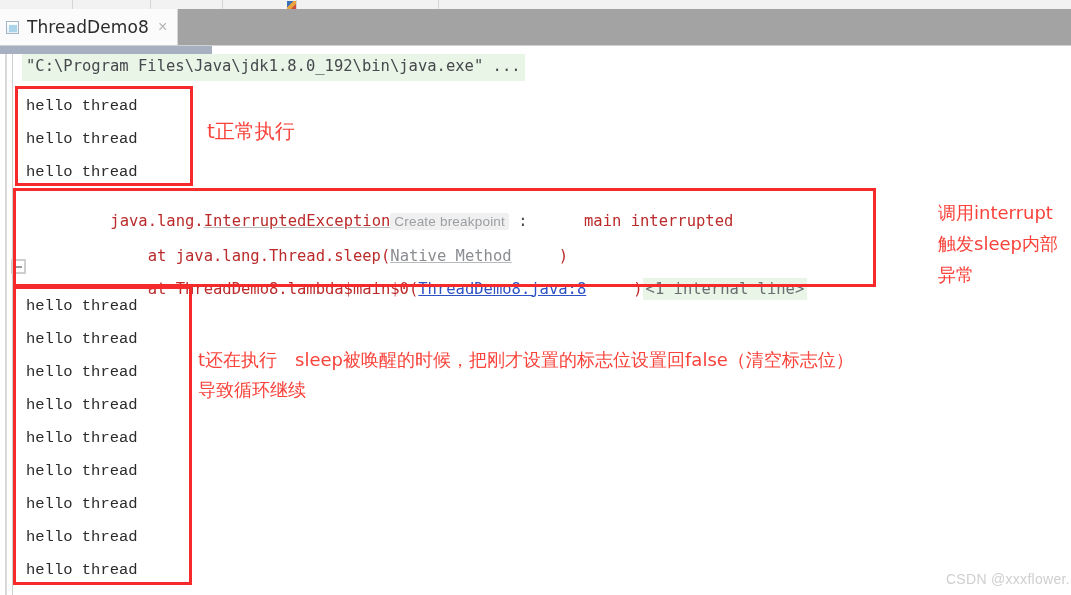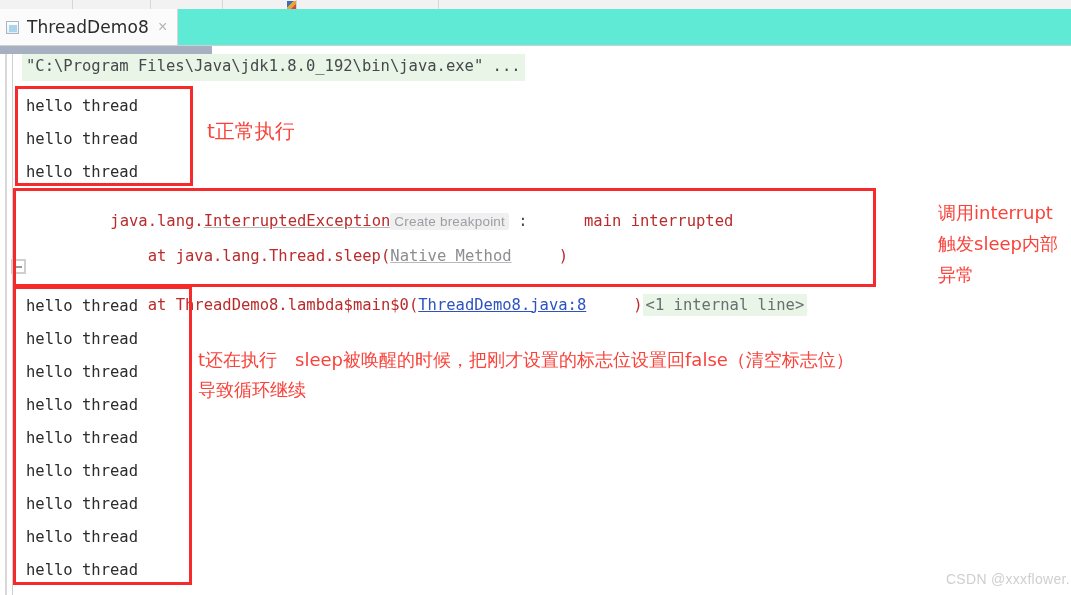--- a/index.html
+++ b/index.html
@@ -35,21 +35,21 @@
     width: 9px; height: 8px;
     background:
       linear-gradient(135deg, #3b6fb5 0%, #3b6fb5 40%, #e8a33d 41%, #e8a33d 70%, #cf4b3c 71%, #cf4b3c 100%);
   }
 
   
   .tabbar {
     position: absolute;
     left: 0; top: 9px;
     width: 1071px; height: 36px;
-    background: #5eead4;
+    background: #a3a3a3;
     border-bottom: 1px solid #d0d0d0;
   }
   .tab {
     position: absolute;
     left: 0; top: 0;
     height: 36px;
     display: flex;
     align-items: center;
     padding: 0 10px 0 6px;
     background: #fbfbfb;
@@ -151,20 +151,21 @@
   .green-hl {
     background: #e9f5e6;
   }
   .first-line {
     left: 22px; top: 0px;
     padding: 5px 4px 6px 4px;
   }
   .hello {
     left: 26px;
     color: #2b2b2b;
+    font-family: Liberation Mono, monospace;
   }
 
   
   .exc {
     position: absolute;
     font-family: "DejaVu Sans Mono", monospace;
     font-size: 15.5px;
     white-space: pre;
     line-height: 1;
     color: #bb2b2b;
@@ -276,21 +277,21 @@
   <div class="ctext hello" style="top:111px">hello thread</div>
 
   <div class="exc" style="left:26px; top:144px;">
     <span class="pkg">java.lang.</span><span class="link">InterruptedException</span><span class="breakpoint-chip">Create breakpoint</span><span class="dark"> : </span><span class="pkg">main interrupted</span>
   </div>
 
   <div class="exc" style="left:26px; top:179px;">
     <span class="pkg">    at java.lang.Thread.sleep(</span><span class="greylink">Native Method</span><span class="pkg">)</span>
   </div>
 
-  <div class="exc" style="left:26px; top:228px;">
+  <div class="exc" style="left:26px; top:212px;">
     <span class="pkg">    at ThreadDemo8.lambda$main$0(</span><span class="bluelink">ThreadDemo8.java:8</span><span class="pkg">)</span><span class="internal-line">&lt;1 internal line&gt;</span>
   </div>
 
   <div class="ctext hello" style="top:245px">hello thread</div>
   <div class="ctext hello" style="top:278px">hello thread</div>
   <div class="ctext hello" style="top:311px">hello thread</div>
   <div class="ctext hello" style="top:344px">hello thread</div>
   <div class="ctext hello" style="top:377px">hello thread</div>
   <div class="ctext hello" style="top:410px">hello thread</div>
   <div class="ctext hello" style="top:443px">hello thread</div>

